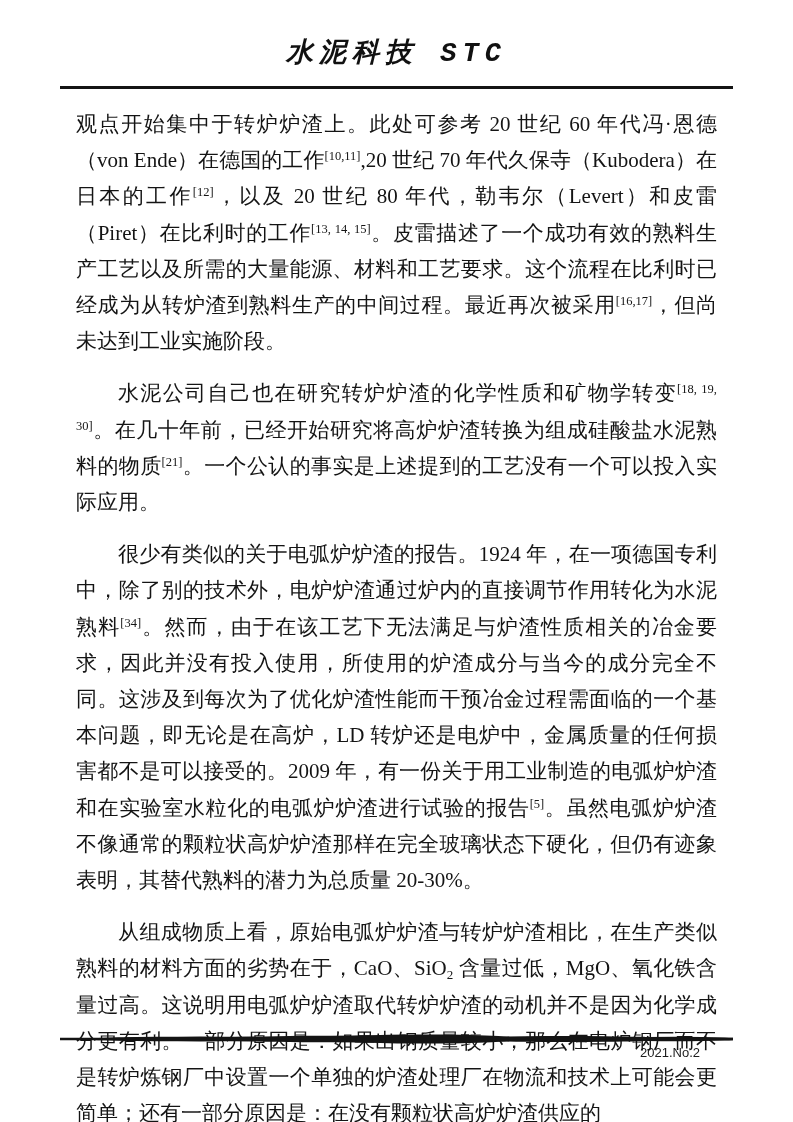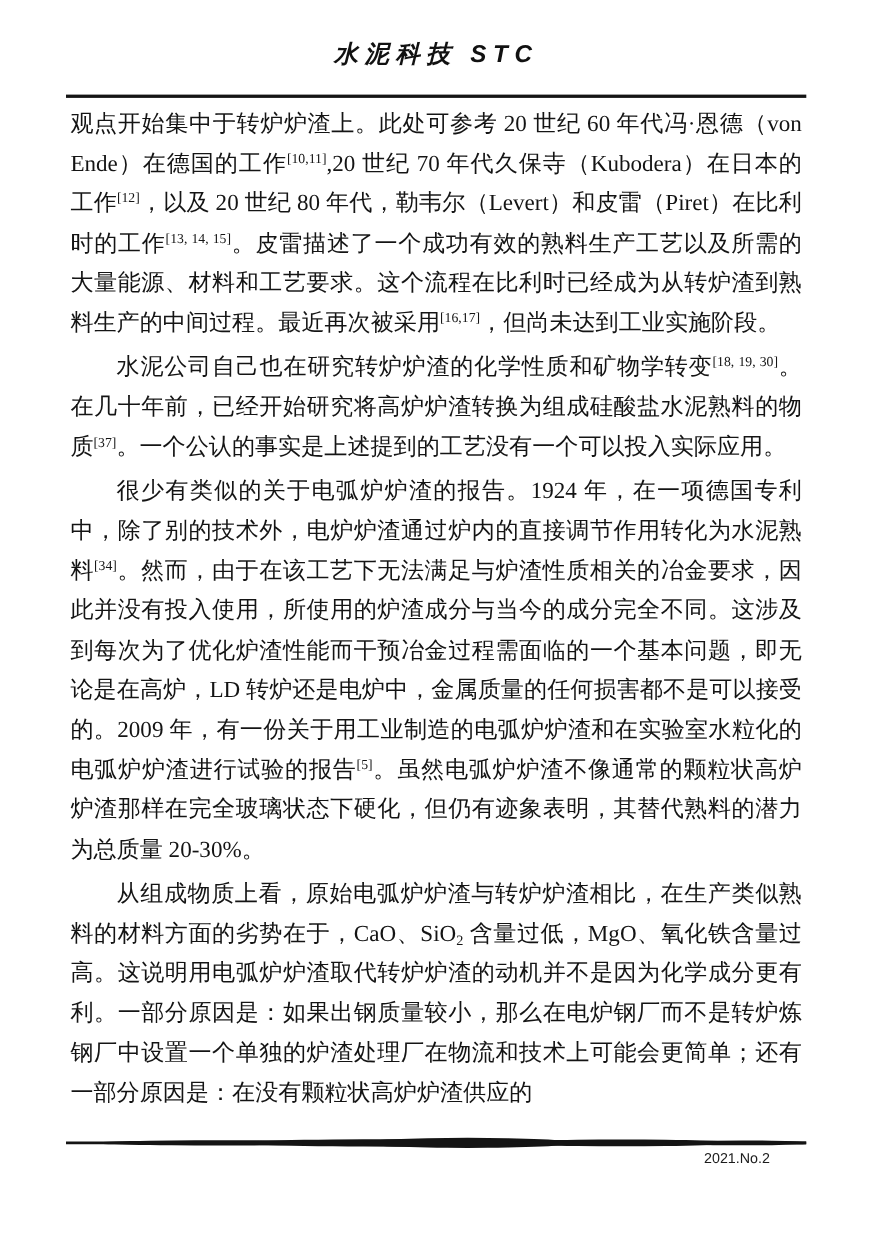--- a/index.html
+++ b/index.html
@@ -18,24 +18,24 @@
   }
   
   .journal-header {
     position: absolute;
     top: 34px;
     left: 60px;
     width: 673px;
     text-align: center;
   }
   .journal-title {
-    font-family: Liberation Sans, sans-serif;
+    font-family: Liberation Mono, monospace;
     font-style: italic;
     font-weight: bold;
-    font-size: 22px;
+    font-size: 27px;
     letter-spacing: 6px;
     color: #111111;
     white-space: nowrap;
   }
   .top-rule {
     position: absolute;
     top: 86px;
     left: 60px;
     width: 673px;
     height: 2.5px;
@@ -45,21 +45,21 @@
   .doc-body {
     position: absolute;
     top: 90px;
     left: 60px;
     width: 673px;
     font-size: 21px;
     line-height: 36.2px;
     text-align: justify;
   }
   .doc-body p {
-    margin: 4px;
+    margin: 16px;
     padding: 0;
   }
   .para-indent {
     text-indent: 2em;
   }
   .doc-body sup {
     font-size: 12.5px;
     line-height: 0;
     vertical-align: 7px;
     letter-spacing: 0;
@@ -120,21 +120,21 @@
 <div class="page">
 
   <div class="journal-header">
     <span class="journal-title">水泥科技 STC</span>
   </div>
 
   <div class="top-rule"></div>
 
   <div class="doc-body">
     <p class="para">观点开始集中于转炉炉渣上。此处可参考 20 世纪 60 年代冯·恩德（von Ende）在德国的工作<sup>[10,11]</sup>,20 世纪 70 年代久保寺（Kubodera）在日本的工作<sup>[12]</sup>，以及 20 世纪 80 年代，勒韦尔（Levert）和皮雷（Piret）在比利时的工作<sup>[13, 14, 15]</sup>。皮雷描述了一个成功有效的熟料生产工艺以及所需的大量能源、材料和工艺要求。这个流程在比利时已经成为从转炉渣到熟料生产的中间过程。最近再次被采用<sup>[16,17]</sup>，但尚未达到工业实施阶段。</p>
-    <p class="para para-indent">水泥公司自己也在研究转炉炉渣的化学性质和矿物学转变<sup>[18, 19, 30]</sup>。在几十年前，已经开始研究将高炉炉渣转换为组成硅酸盐水泥熟料的物质<sup>[37]</sup>。一个公认的事实是上述提到的工艺没有一个可以投入实际应用。</p>
+    <p class="para para-indent">水泥公司自己也在研究转炉炉渣的化学性质和矿物学转变<sup>[18, 19, 30]</sup>。在几十年前，已经开始研究将高炉炉渣转换为组成硅酸盐水泥熟料的物质<sup>[21]</sup>。一个公认的事实是上述提到的工艺没有一个可以投入实际应用。</p>
     <p class="para para-indent">很少有类似的关于电弧炉炉渣的报告。1924 年，在一项德国专利中，除了别的技术外，电炉炉渣通过炉内的直接调节作用转化为水泥熟料<sup>[34]</sup>。然而，由于在该工艺下无法满足与炉渣性质相关的冶金要求，因此并没有投入使用，所使用的炉渣成分与当今的成分完全不同。这涉及到每次为了优化炉渣性能而干预冶金过程需面临的一个基本问题，即无论是在高炉，LD 转炉还是电炉中，金属质量的任何损害都不是可以接受的。2009 年，有一份关于用工业制造的电弧炉炉渣和在实验室水粒化的电弧炉炉渣进行试验的报告<sup>[5]</sup>。虽然电弧炉炉渣不像通常的颗粒状高炉炉渣那样在完全玻璃状态下硬化，但仍有迹象表明，其替代熟料的潜力为总质量 20-30%。</p>
     <p class="para para-indent">从组成物质上看，原始电弧炉炉渣与转炉炉渣相比，在生产类似熟料的材料方面的劣势在于，CaO、SiO<sub>2</sub> 含量过低，MgO、氧化铁含量过高。这说明用电弧炉炉渣取代转炉炉渣的动机并不是因为化学成分更有利。一部分原因是：如果出钢质量较小，那么在电炉钢厂而不是转炉炼钢厂中设置一个单独的炉渣处理厂在物流和技术上可能会更简单；还有一部分原因是：在没有颗粒状高炉炉渣供应的</p>
   </div>
 
   <svg class="footer-rule" viewBox="0 0 673 14" xmlns="http://www.w3.org/2000/svg">
     <line x1="0" y1="7" x2="673" y2="7" stroke="#141414" stroke-width="2.6"></line>
     <ellipse cx="140" cy="7" rx="115" ry="2.4" fill="#141414"></ellipse>
     <ellipse cx="300" cy="7" rx="150" ry="3.4" fill="#141414"></ellipse>
     <ellipse cx="365" cy="7" rx="95" ry="4.6" fill="#141414"></ellipse>
     <ellipse cx="505" cy="7" rx="105" ry="3.1" fill="#141414"></ellipse>

